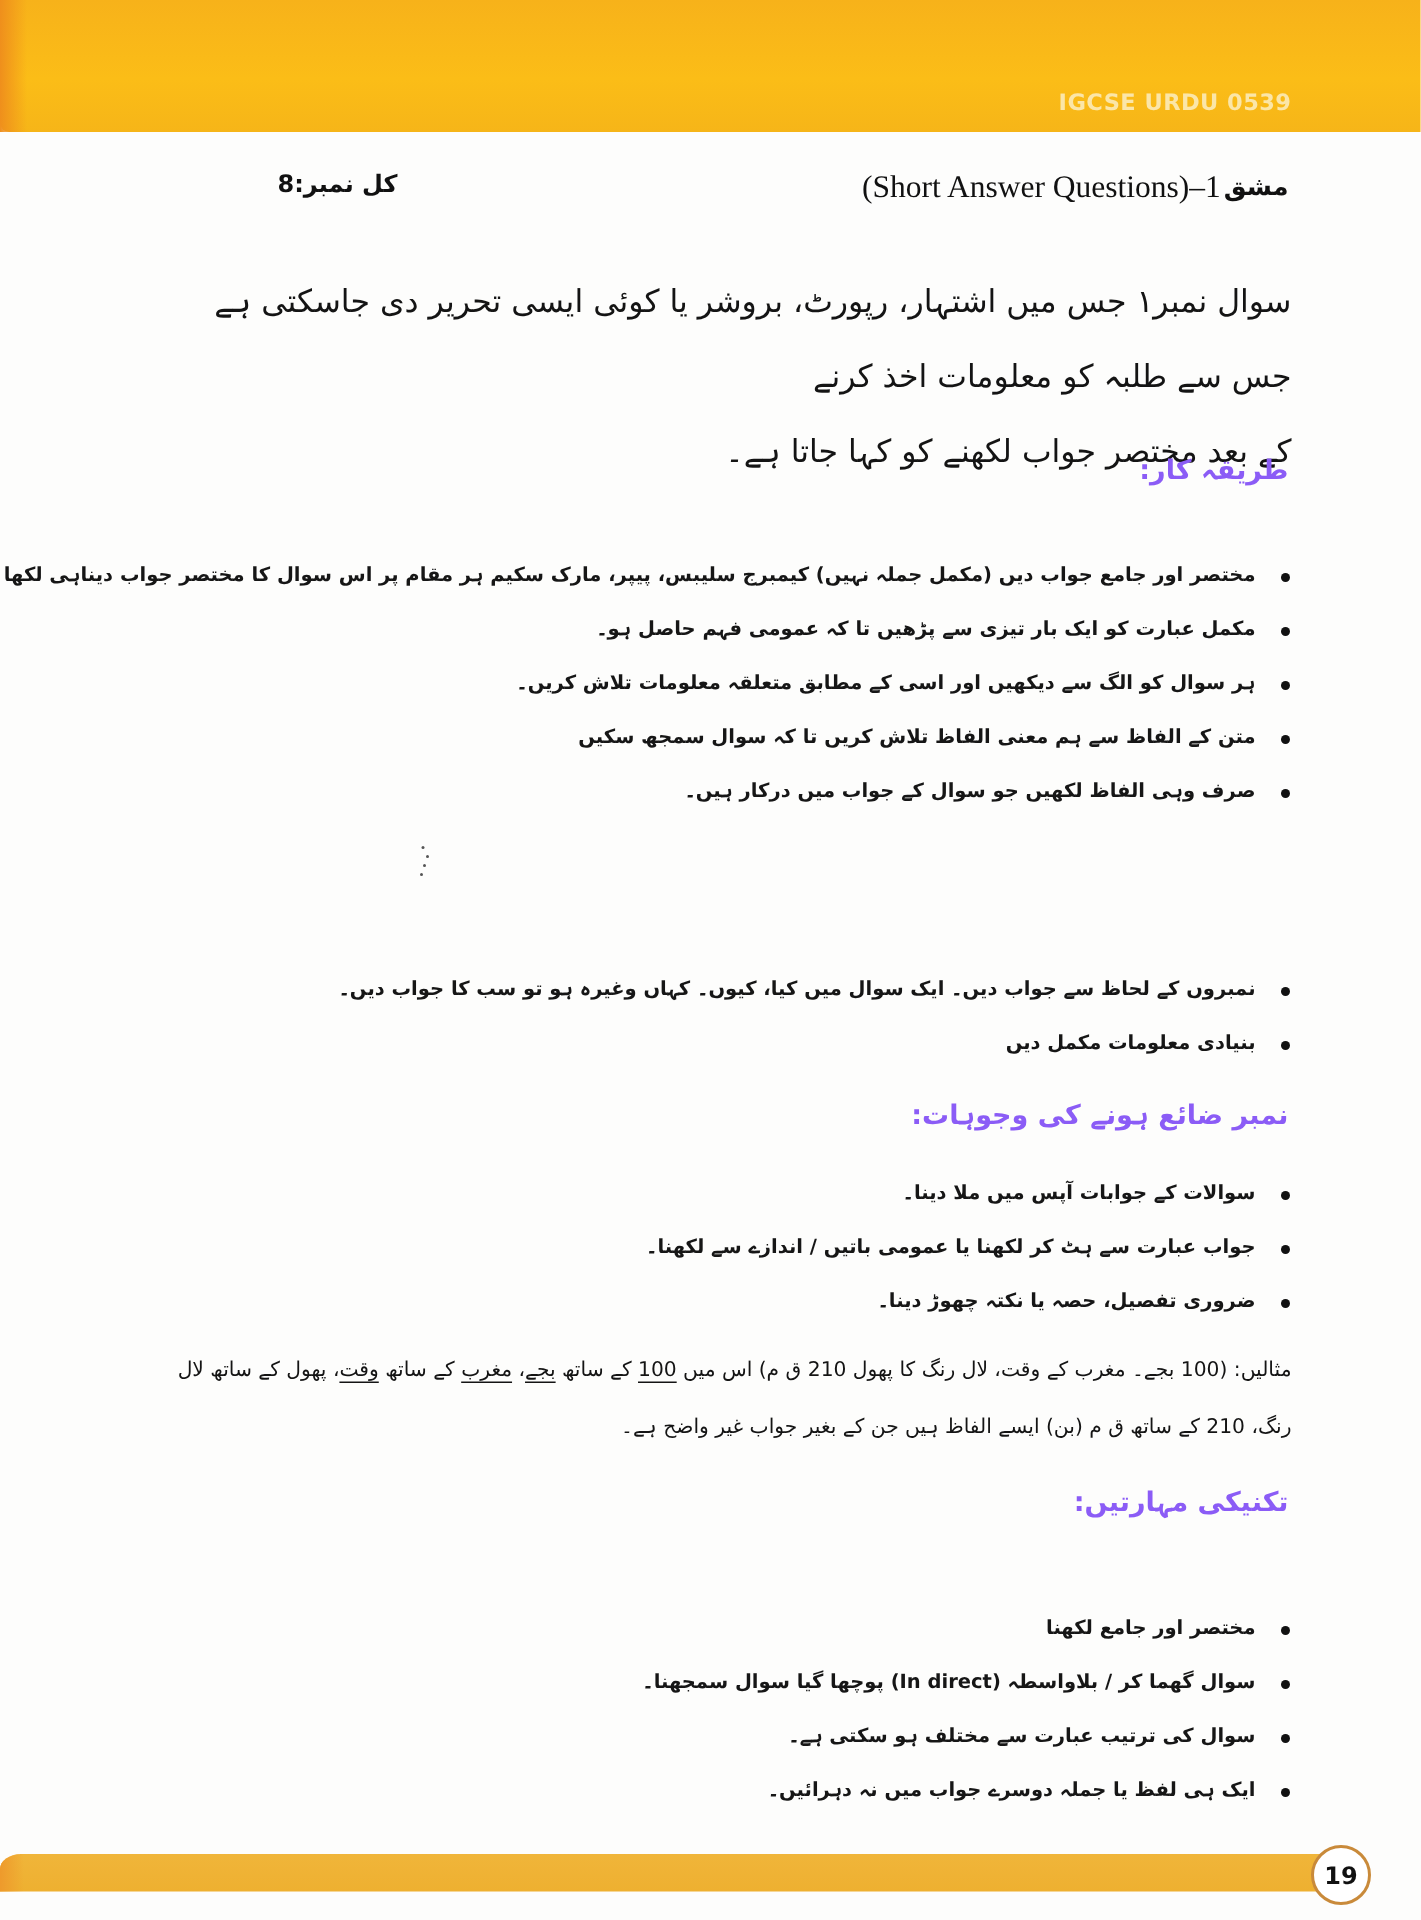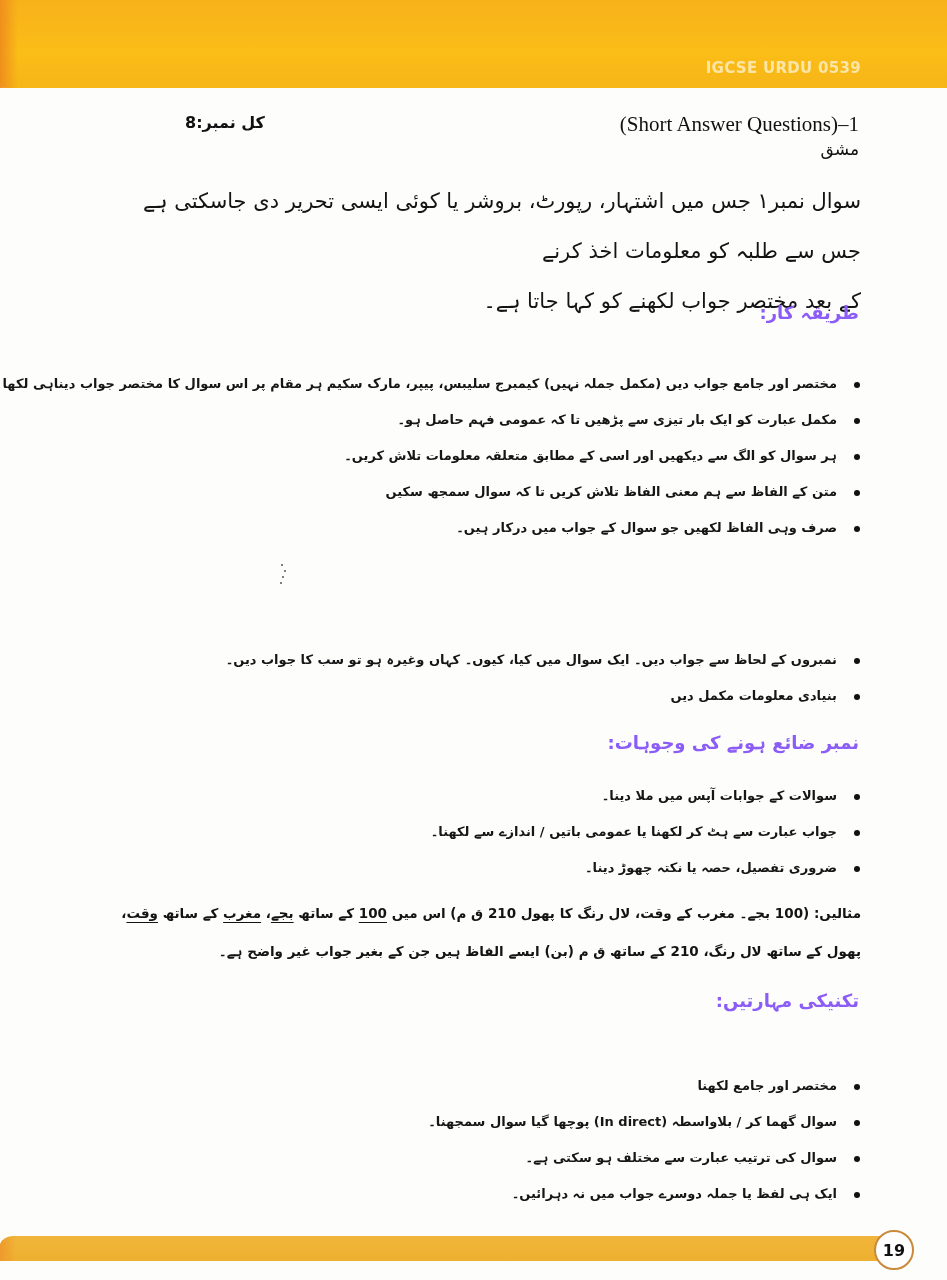--- a/index.html
+++ b/index.html
@@ -21,24 +21,24 @@
     .band-title {
       position: absolute; right: 86px; top: 59px;
       font-family: "DejaVu Sans", sans-serif; font-weight: bold;
       font-size: 15px; letter-spacing: 0.3px; color: #fbe6a8;
     }
     .page { position: absolute; left: 0; top: 0; width: 947px; height: 1200px; }
     .urdu { direction: rtl; text-align: right; font-family: "DejaVu Sans", sans-serif; }
 
     .exercise-title {
       position: absolute; right: 88px; top: 112px;
-      direction: ltr; display: flex; align-items: flex-end; gap: 2px;
-      font-family: "Liberation Serif", serif; font-size: 21px; color: #111; flex-direction: column;
+      direction: ltr; display: flex; align-items: center; gap: 2px;
+      font-family: "Liberation Serif", serif; font-size: 21px; color: #111;
     }
-    .exercise-title .ur { font-family: "DejaVu Sans", sans-serif; font-weight: normal; font-size: 17px; }
+    .exercise-title .ur { font-family: "DejaVu Sans", sans-serif; font-weight: bold; font-size: 17px; }
     .total-marks {
       position: absolute; left: 185px; top: 113px; direction: rtl;
       font-size: 16px; font-weight: bold; color: #111; text-align: center;
     }
 
     .intro {
       position: absolute; right: 86px; top: 176px; width: 740px;
       font-size: 21px; font-weight: normal; line-height: 50px;
     }
     .heading {
@@ -51,21 +51,21 @@
     ul.bullets li {
       position: relative; padding-right: 26px; font-size: 13px; font-weight: bold;
       height: 36px; line-height: 36px; white-space: nowrap; color: #161616;
     }
     ul.bullets li::before {
       content: ""; position: absolute; right: 3px; top: 16px;
       width: 6px; height: 6px; border-radius: 50%; background: #111;
     }
     .example {
       position: absolute; right: 86px; top: 894px; width: 760px;
-      font-size: 13.5px; font-weight: bold; line-height: 38px;
+      font-size: 13.5px; font-weight: normal; line-height: 38px;
     }
     .example u { text-decoration: underline; text-underline-offset: 4px; }
     .speck { position: absolute; left: 275px; top: 560px; width: 14px; height: 26px; }
     .speck i { position: absolute; width: 2px; height: 2px; background: #555; border-radius: 1px; }
 
     .bottom-band {
       position: absolute; left: 0; top: 1236px; width: 880px; height: 25px;
       background: linear-gradient(180deg, #f0b53a 0%, #eeb030 100%);
       border-top-left-radius: 14px 10px;
     }

